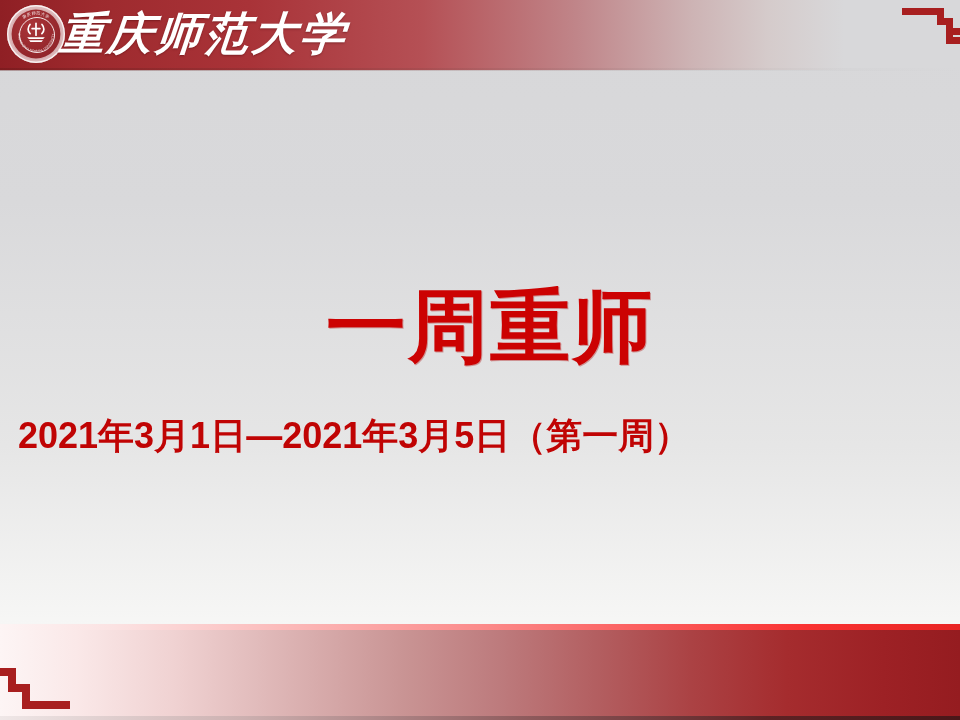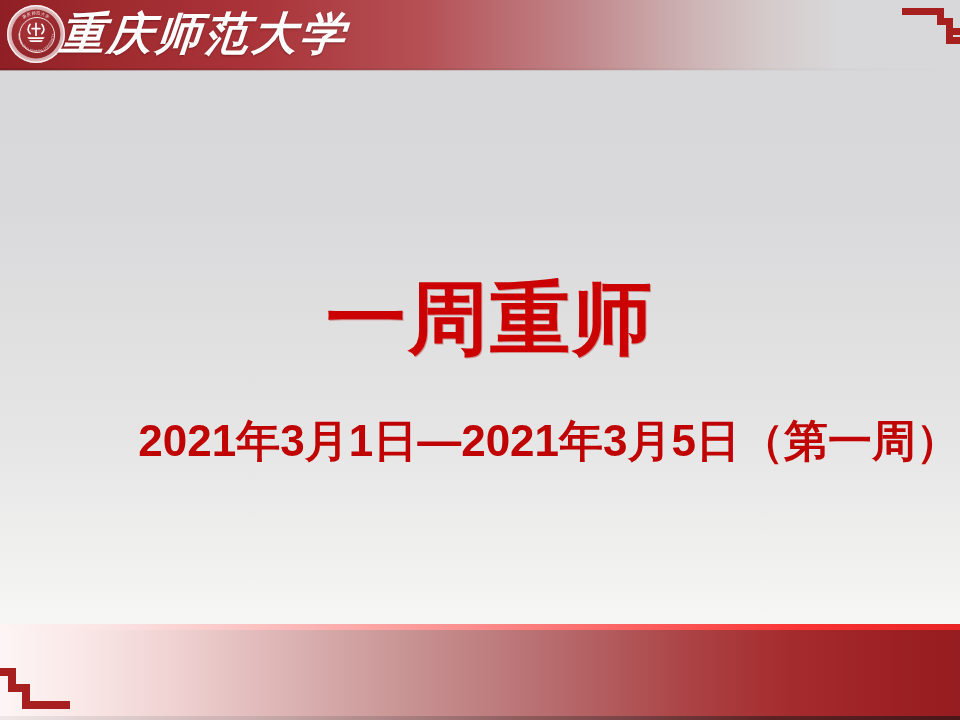--- a/index.html
+++ b/index.html
@@ -126,40 +126,40 @@
     font-size: 96px;
     font-weight: 700;
     font-style: italic;
     letter-spacing: 18px;
     line-height: 1;
     white-space: nowrap;
     text-shadow: 1px 1px 0 rgba(190,20,20,.45);
   }
   .title-main {
     position: absolute;
-    left: 326px; top: 279px;
+    left: 326px; top: 287px;
     color: #cc0202;
     font-family: "Liberation Serif", "DejaVu Serif", serif;
     font-size: 80px;
     font-weight: 700;
     letter-spacing: 2px;
     line-height: 1;
     white-space: nowrap;
     text-shadow: 1px 1px 0 rgba(170,0,0,.35);
   }
   .subtitle-date {
     position: absolute;
     left: 0; top: 412px;
     width: 960px;
-    padding-left: 26px;
+    padding-left: 18px;
     box-sizing: border-box;
-    text-align: right;
+    text-align: left;
     color: #c00404;
     font-family: "Liberation Sans", "DejaVu Sans", sans-serif;
-    font-size: 44px;
+    font-size: 36px;
     font-weight: 700;
     letter-spacing: 0px;
     white-space: nowrap;
   }
 
   
   .bottom-stripe {
     position: absolute;
     left: 0; top: 624px;
     width: 960px; height: 6px;

